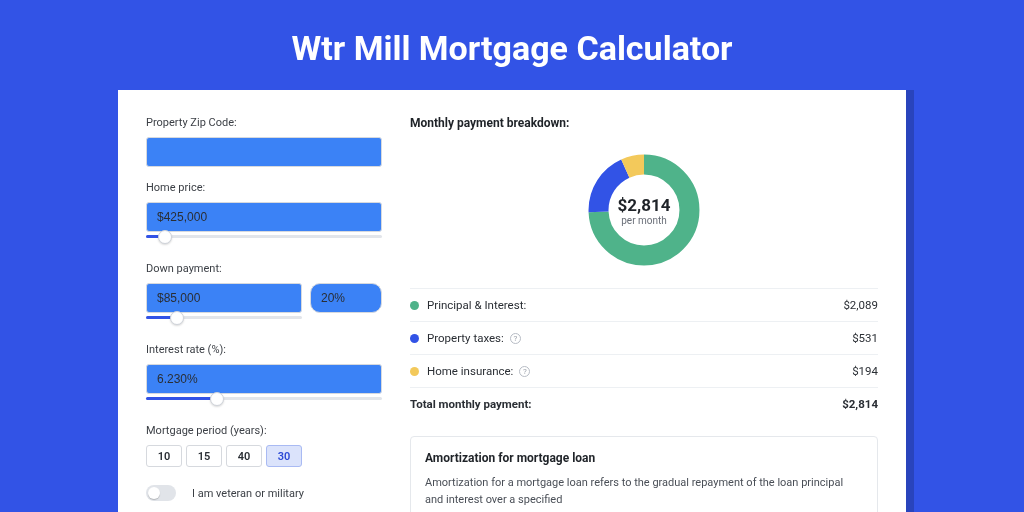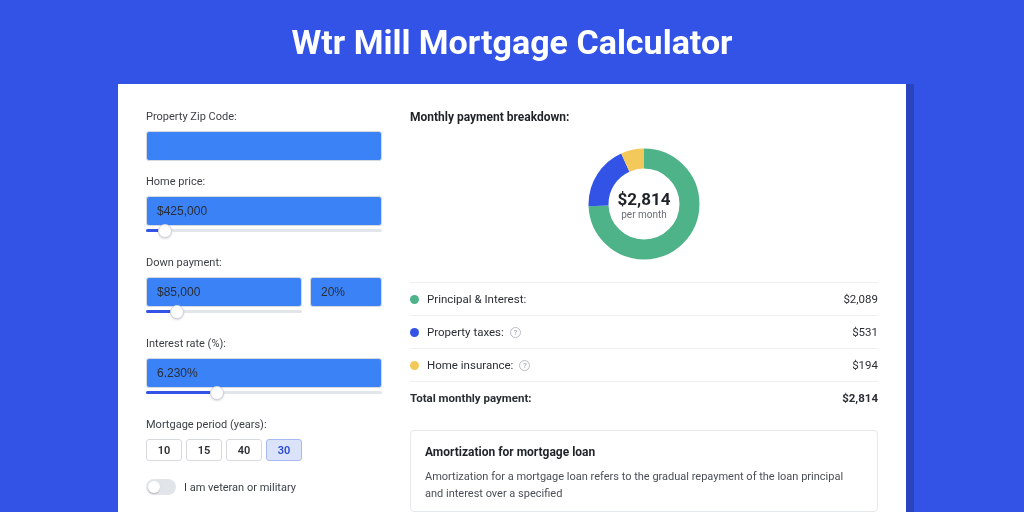--- a/index.html
+++ b/index.html
@@ -1,36 +1,36 @@
 <!DOCTYPE html>
 <html><head>
 <meta charset="utf-8">
 <style>
   * { box-sizing: border-box; margin: 0; padding: 0; }
   html, body { width: 1024px; height: 512px; overflow: hidden; font-family: -apple-system, BlinkMacSystemFont, "Segoe UI", Roboto, Arial, sans-serif; }
   body { background: #3253e6; }
-  .page-title { color: #fff; font-size: 34px; font-weight: 700; text-align: center; padding: 22px 0 22px; }
+  .page-title { color: #fff; font-size: 34px; font-weight: 700; text-align: center; padding: 28px 0 22px; }
   .card { background: #fff; width: 788px; margin: 0 auto; box-shadow: 8px 0 0 0 rgba(0,0,0,0.18); padding: 26px 28px 0 28px; height: 600px; }
   .cols { display: flex; gap: 28px; }
   .left { width: 236px; flex: none; }
   .right { flex: 1; min-width: 0; }
   .field-label { font-size: 11px; color: #3b3f45; margin-bottom: 8px; display: block; }
   .text-input { width: 100%; height: 30px; border: 1px solid #d6d9de; border-radius: 3px; font-size: 12px; padding: 0 10px; color: #2a2e34; background: #3b82f6; }
   .slider-wrap { position: relative; margin-top: 3px; padding-bottom: 10px; }
   .slider-track { height: 3px; background: #e2e5ea; border-radius: 2px; position: relative; }
   .slider-fill { position: absolute; left: 0; top: 0; height: 100%; background: #3253e6; border-radius: 2px; }
   .slider-thumb { position: absolute; top: 50%; width: 14px; height: 14px; background: #fff; border: 1px solid #cfd3da; border-radius: 50%; transform: translate(-50%, -50%); box-shadow: 0 1px 2px rgba(0,0,0,0.15); }
   .row2 { display: flex; gap: 8px; }
   .row2 .text-input:first-child { flex: 1; }
-  .row2 .text-input:last-child { width: 72px; flex: none; }
+  .row2 .text-input:last-child { width: 72px; flex: none; border-radius: 10px; }
   .group { margin-bottom: 14px; }
   .period-row { display: flex; gap: 4px; }
   .period-btn { width: 36px; height: 22px; border: 1px solid #d6d9de; border-radius: 3px; background: #fff; font-size: 11px; font-weight: 600; color: #2a2e34; display: flex; align-items: center; justify-content: center; cursor: pointer; }
   .period-btn.active { background: #dbe3fb; border-color: #a9baf3; color: #2b49d6; }
-  .toggle-row { display: flex; align-items: center; gap: 8px; margin-top: 18px; }
+  .toggle-row { display: flex; align-items: center; gap: 16px; margin-top: 18px; }
   .toggle { width: 30px; height: 16px; background: #e1e4e9; border-radius: 10px; position: relative; }
   .toggle-knob { position: absolute; left: 2px; top: 2px; width: 12px; height: 12px; background: #fff; border-radius: 50%; box-shadow: 0 1px 1px rgba(0,0,0,0.2); }
   .toggle-label { font-size: 11px; color: #3b3f45; }
   .section-title { font-size: 12px; font-weight: 700; color: #1f2328; margin-bottom: 14px; }
   .donut-wrap { display: flex; justify-content: center; padding: 6px 0 18px; }
   .donut { position: relative; width: 120px; height: 120px; }
   .donut svg { width: 120px; height: 120px; transform: rotate(-90deg); }
   .donut-center { position: absolute; inset: 0; display: flex; flex-direction: column; align-items: center; justify-content: center; }
   .donut-amount { font-size: 17px; font-weight: 700; color: #1f2328; }
   .donut-sub { font-size: 10px; color: #6a6f78; }

